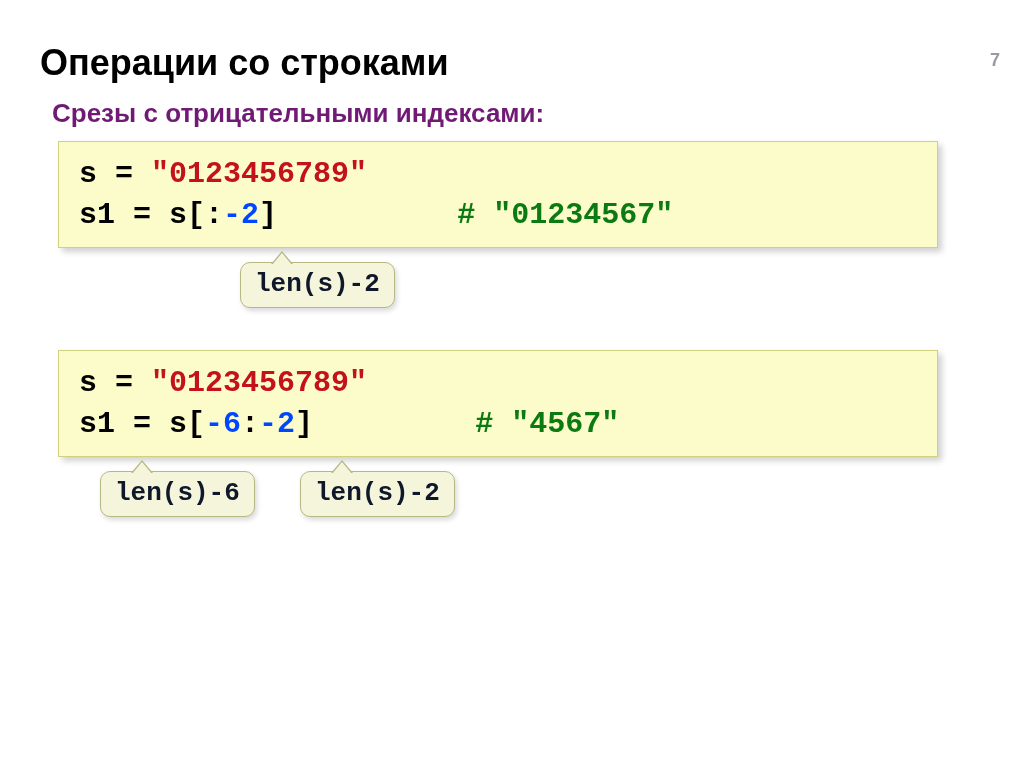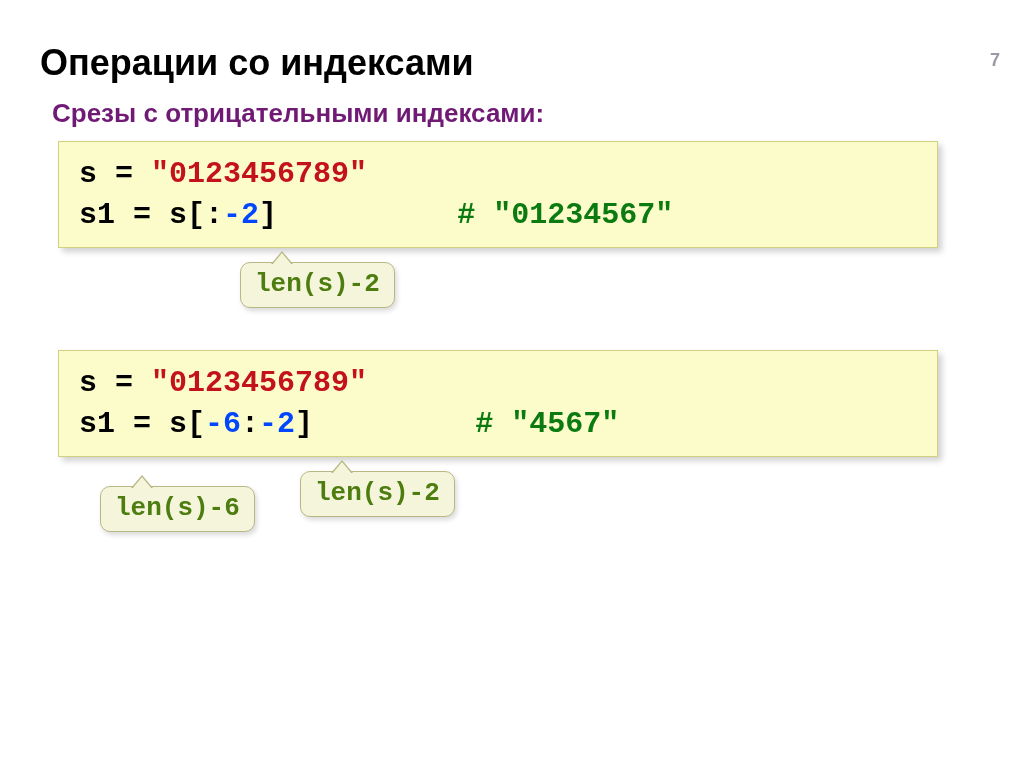--- a/index.html
+++ b/index.html
@@ -35,21 +35,21 @@
   }
   .label-box {
     position: absolute;
     background: #f5f5dc;
     border: 1px solid #b8b884;
     border-radius: 10px;
     padding: 6px 14px 8px 14px;
     font-family: "Courier New", monospace;
     font-size: 26px;
     font-weight: bold;
-    color: #4d7c0f;
+    color: #0f172a;
     box-shadow: 2px 3px 5px rgba(0,0,0,0.15);
   }
   .label-box::before {
     content: "";
     position: absolute;
     top: -12px;
     left: 30px;
     width: 0; height: 0;
     border-left: 11px solid transparent;
     border-right: 11px solid transparent;
@@ -66,36 +66,36 @@
     border-bottom: 12px solid #f5f5dc;
   }
 </style>
 </head>
 <body>
 
 <div class="slide">
 
   <div class="page-num">7</div>
 
-  <h1 class="title">Операции со индексами</h1>
+  <h1 class="title">Операции со строками</h1>
 
   <div class="subtitle">Срезы с отрицательными индексами:</div>
 
   <div class="codebox">
     <div class="codeline"><span class="t-black">s</span><span class="t-black"> = </span><span class="t-red">"0123456789"</span></div>
     <div class="codeline"><span class="t-black">s1</span><span class="t-black"> = </span><span class="t-black">s</span><span class="t-black">[</span><span class="t-black">:</span><span class="t-blue">-2</span><span class="t-black">]</span><span class="t-black">          </span><span class="t-green"># </span><span class="t-green">"01234567"</span></div>
   </div>
 
   <div class="labels-row">
     <div class="label-box" style="left: 200px; top: 4px;">len(s)-2</div>
   </div>
 
   <div class="codebox">
     <div class="codeline"><span class="t-black">s</span><span class="t-black"> = </span><span class="t-red">"0123456789"</span></div>
     <div class="codeline"><span class="t-black">s1</span><span class="t-black"> = </span><span class="t-black">s</span><span class="t-black">[</span><span class="t-blue">-6</span><span class="t-black">:</span><span class="t-blue">-2</span><span class="t-black">]</span><span class="t-black">         </span><span class="t-green"># </span><span class="t-green">"4567"</span></div>
   </div>
 
   <div class="labels-row">
-    <div class="label-box" style="left: 60px; top: 19px;">len(s)-6</div>
+    <div class="label-box" style="left: 60px; top: 4px;">len(s)-6</div>
     <div class="label-box" style="left: 260px; top: 4px;">len(s)-2</div>
   </div>
 
 </div>
 
 </body></html>

